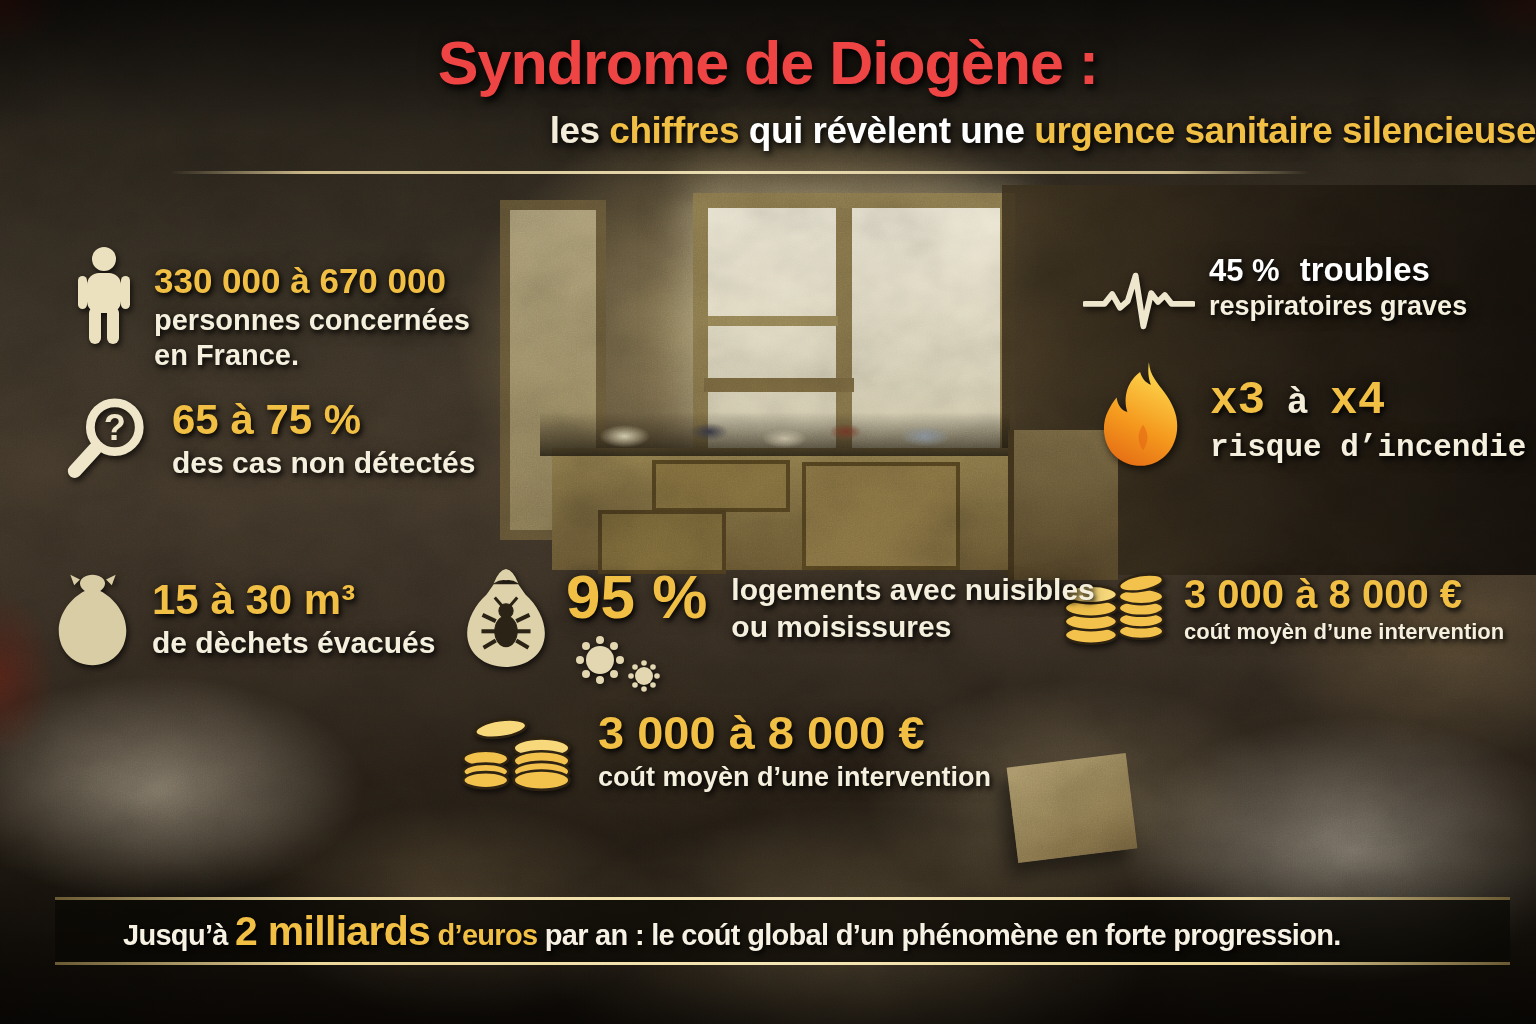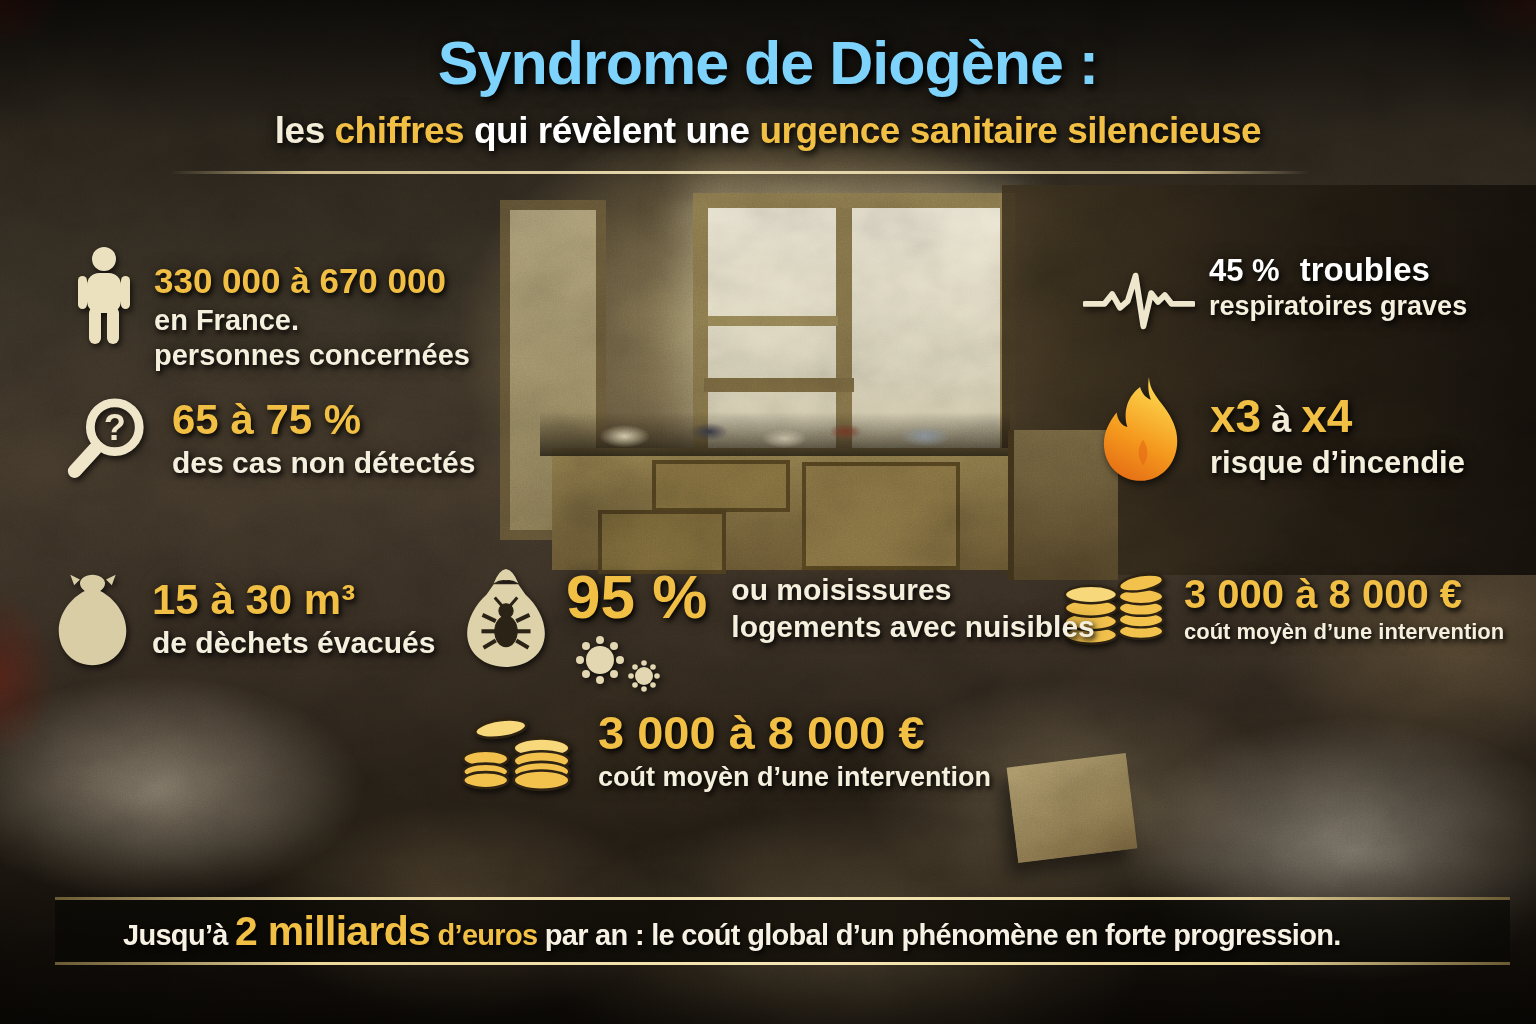--- a/index.html
+++ b/index.html
@@ -57,23 +57,23 @@
       radial-gradient(ellipse 115% 95% at 50% 42%, transparent 52%, rgba(8,6,3,.5) 76%, rgba(4,3,2,.9) 100%);}
   .noise{position:absolute;inset:0;pointer-events:none;}
   .noise.blotch{mix-blend-mode:multiply;opacity:.5;}
   .noise.grain{mix-blend-mode:overlay;opacity:.22;}
   
   .yellow{color:#f2bf45;}
   .cream{color:#f3ecd9;}
   .white{color:#ffffff;}
   .shadowed{text-shadow:2px 3px 5px rgba(0,0,0,.9),0 0 16px rgba(0,0,0,.55);}
   .page-title{position:absolute;top:28px;left:0;width:100%;text-align:center;
-    font-size:61px;letter-spacing:-1px;color:#7dd3fc;
+    font-size:61px;letter-spacing:-1px;color:#ef4444;
     text-shadow:3px 4px 7px rgba(0,0,0,.95),0 0 22px rgba(0,0,0,.6);}
-  .page-subtitle{position:absolute;top:110px;left:0;width:100%;text-align:center;
+  .page-subtitle{position:absolute;top:110px;left:0;width:100%;text-align:right;
     font-size:37px;letter-spacing:-.5px;
     text-shadow:2px 3px 6px rgba(0,0,0,.95),0 0 18px rgba(0,0,0,.6);}
   .divider{position:absolute;top:171px;left:170px;width:1140px;height:3px;border-radius:2px;
     background:linear-gradient(90deg,transparent,#cbb98a 12%,#ecdfb4 50%,#cbb98a 88%,transparent);}
   .stat{position:absolute;display:flex;align-items:flex-start;}
   .stat .txt{white-space:nowrap;line-height:1.22;}
   .v{display:block;}
   .lbl{display:block;font-size:29px;color:#f5efdd;}
   
   .footer-bar{position:absolute;left:55px;right:26px;top:900px;height:62px;
@@ -135,22 +135,22 @@
     <svg width="64" height="100" viewBox="0 0 64 100" fill="#ece1bf" style="filter:drop-shadow(2px 3px 3px rgba(0,0,0,.7));">
       <circle cx="32" cy="13" r="12"></circle>
       <rect x="15" y="27" width="34" height="40" rx="12"></rect>
       <rect x="6" y="30" width="9" height="33" rx="4.5"></rect>
       <rect x="49" y="30" width="9" height="33" rx="4.5"></rect>
       <rect x="17" y="61" width="12" height="37" rx="6"></rect>
       <rect x="35" y="61" width="12" height="37" rx="6"></rect>
     </svg>
     <div class="txt shadowed" style="margin-left:18px;margin-top:14px;">
       <span class="v yellow" style="font-size:35px;">330 000 à 670 000</span>
+      <span class="lbl">personnes concernées</span>
       <span class="lbl">en France.</span>
-      <span class="lbl">personnes concernées</span>
     </div>
   </div>
 
   <div class="stat" style="left:62px;top:392px;">
     <svg width="88" height="90" viewBox="0 0 90 92" style="filter:drop-shadow(2px 3px 3px rgba(0,0,0,.7));">
       <circle cx="54" cy="36" r="25" fill="none" stroke="#efe5c8" stroke-width="9"></circle>
       <line x1="34" y1="58" x2="13" y2="81" stroke="#efe5c8" stroke-width="14" stroke-linecap="round"></line>
       <text x="54" y="49" text-anchor="middle" font-size="37" font-weight="bold" fill="#efe5c8">?</text>
     </svg>
     <div class="txt shadowed" style="margin-left:22px;margin-top:2px;">
@@ -173,21 +173,21 @@
   <div class="stat" style="left:1083px;top:250px;">
     <svg width="112" height="70" viewBox="0 0 115 70" style="margin-top:14px;filter:drop-shadow(2px 3px 3px rgba(0,0,0,.7));">
       <polyline points="2,40 22,40 30,30 38,44 46,37 54,11 62,63 70,29 77,38 84,31 91,40 113,40" fill="none" stroke="#efe7cd" stroke-width="6" stroke-linejoin="round" stroke-linecap="round"></polyline>
     </svg>
     <div class="txt shadowed" style="margin-left:14px;">
       <span class="v white" style="font-size:33px;"><span style="font-size:31px;">45 %</span><span style="margin-left:20px;">troubles</span></span>
       <span class="lbl" style="font-size:27px;">respiratoires graves</span>
     </div>
   </div>
 
-  <div class="stat" style="left:1100px;top:374px;">
+  <div class="stat" style="left:1100px;top:359px;font-family:Liberation Mono, monospace;">
     <svg width="88" height="110" viewBox="0 0 90 110" style="filter:drop-shadow(2px 3px 4px rgba(0,0,0,.7));">
       <defs>
         <linearGradient id="flameGrad" x1="0" y1="1" x2="0.35" y2="0">
           <stop offset="0" stop-color="#e26412"></stop>
             <stop offset="0.5" stop-color="#f59a1e"></stop>
             <stop offset="1" stop-color="#fcd24a"></stop>
         </linearGradient>
       </defs>
       <path fill="url(#flameGrad)" d="M50 2 c1 14 9 21 16 31 c8 11 13 22 13 34 c0 25-18 41-37 41 C21 108 4 93 4 70 c0-13 6-23 13-32 c1 8 5 13 11 15 c-5-17 1-32 13-41 c2 7 6 11 11 13 c-3-8-3-16-2-23z"></path>
       <path fill="#e26412" opacity=".55" d="M44 66 c6 8 6 18 0 26 c-6-8-6-18 0-26z"></path>
@@ -256,22 +256,22 @@
             <circle cx="83" cy="44" r="2.8"></circle>
             <circle cx="79" cy="53" r="2.8"></circle>
             <circle cx="70" cy="57" r="2.8"></circle>
             <circle cx="61" cy="53" r="2.8"></circle>
             <circle cx="57" cy="44" r="2.8"></circle>
             <circle cx="61" cy="35" r="2.8"></circle>
           </g>
       </svg>
     </div>
     <div class="txt shadowed" style="margin-left:24px;margin-top:6px;">
+      <span class="lbl" style="font-size:30px;">logements avec nuisibles</span>
       <span class="lbl" style="font-size:30px;">ou moisissures</span>
-      <span class="lbl" style="font-size:30px;">logements avec nuisibles</span>
     </div>
   </div>
 
   <div class="stat" style="left:460px;top:704px;">
     <svg width="118" height="88" viewBox="0 0 110 80" style="filter:drop-shadow(2px 3px 3px rgba(0,0,0,.7));">
       <g fill="#f2c24d" stroke="#2e2312" stroke-width="2.5">
         <ellipse cx="38" cy="22" rx="24" ry="8" transform="rotate(-8 38 22)" fill="#f7d87a"></ellipse>
         <ellipse cx="24" cy="50" rx="21" ry="7.5"></ellipse>
           <ellipse cx="24" cy="62" rx="21" ry="7.5"></ellipse>
           <ellipse cx="24" cy="70" rx="21" ry="7.5"></ellipse>

